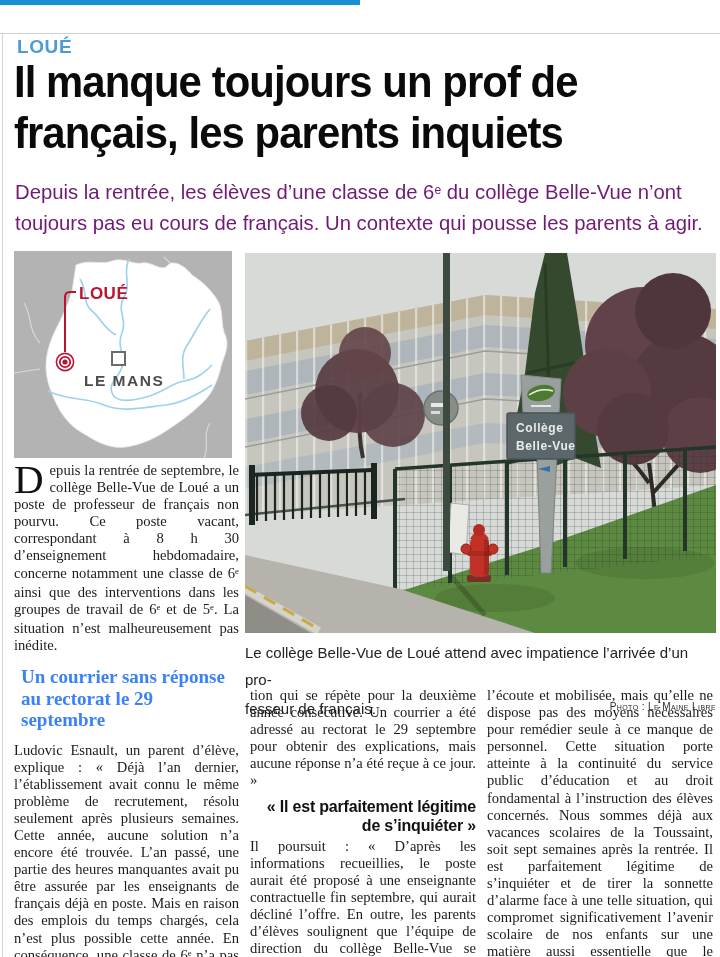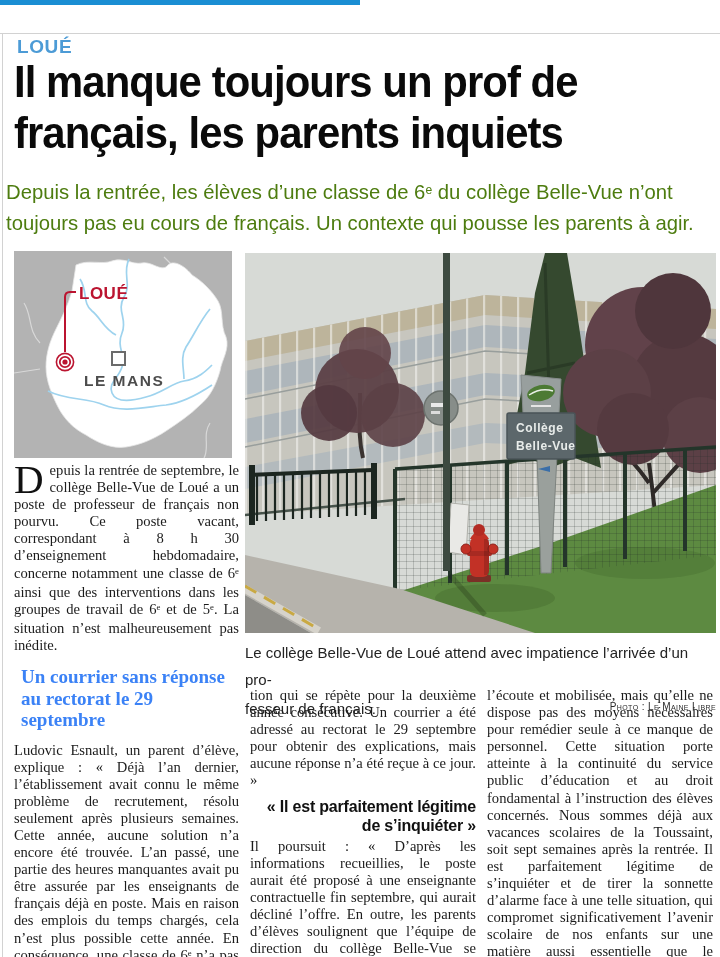--- a/index.html
+++ b/index.html
@@ -7,22 +7,22 @@
         font-family:"Liberation Sans",sans-serif;}
   .topbar{position:absolute;left:0;top:0;width:360px;height:5px;background:#1a8ed3;}
   .rule-top{position:absolute;left:0;top:33px;width:720px;height:1px;background:#d2d2d2;}
   .rule-left{position:absolute;left:2px;top:33px;width:1px;height:924px;background:#d2d2d2;}
   .kicker{position:absolute;left:17px;top:36px;font-size:19px;font-weight:bold;
           color:#4c9bd6;letter-spacing:.6px;}
   .headline{position:absolute;left:14px;top:56px;width:752px;font-weight:bold;color:#0a0a0a;
             font-size:45px;line-height:51px;letter-spacing:-1px;
             transform:scaleX(.93);transform-origin:0 0;}
   .headline span{display:block;}
-  .lede{position:absolute;left:6px;top:179px;width:700px;font-size:20.3px;line-height:27.5px;
-        color:#4d7c0f;}
+  .lede{position:absolute;left:15px;top:179px;width:700px;font-size:20.3px;line-height:27.5px;
+        color:#701a75;}
   .lede .row{display:block;}
   .sup{font-size:60%;vertical-align:baseline;position:relative;top:-0.38em;}
   .mapbox{position:absolute;left:14px;top:251px;width:218px;height:207px;}
   .photobox{position:absolute;left:245px;top:253px;width:471px;height:368px;}
   .caption{position:absolute;left:245px;top:639px;width:471px;font-size:15px;
            line-height:27px;color:#232323;}
   .caption .row2{display:flex;align-items:flex-end;gap:25px;}
   .credit{margin-left:auto;font-size:10px;letter-spacing:.4px;color:#2a2a2a;
           font-variant:small-caps;padding-bottom:2px;}
   .bodytext{font-family:"Liberation Serif",serif;font-size:14.6px;line-height:17.1px;

